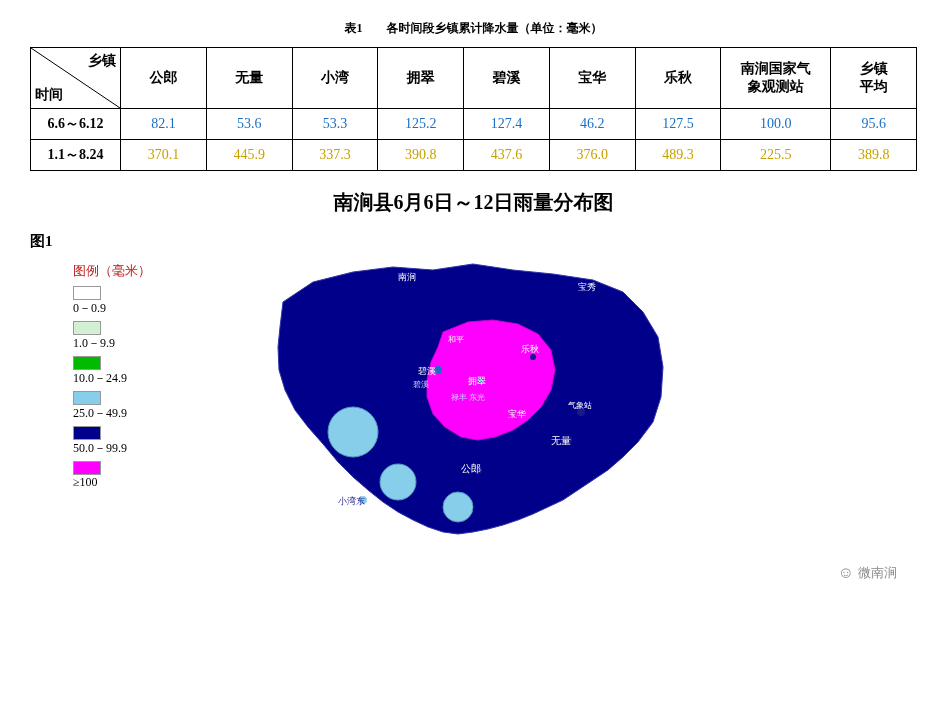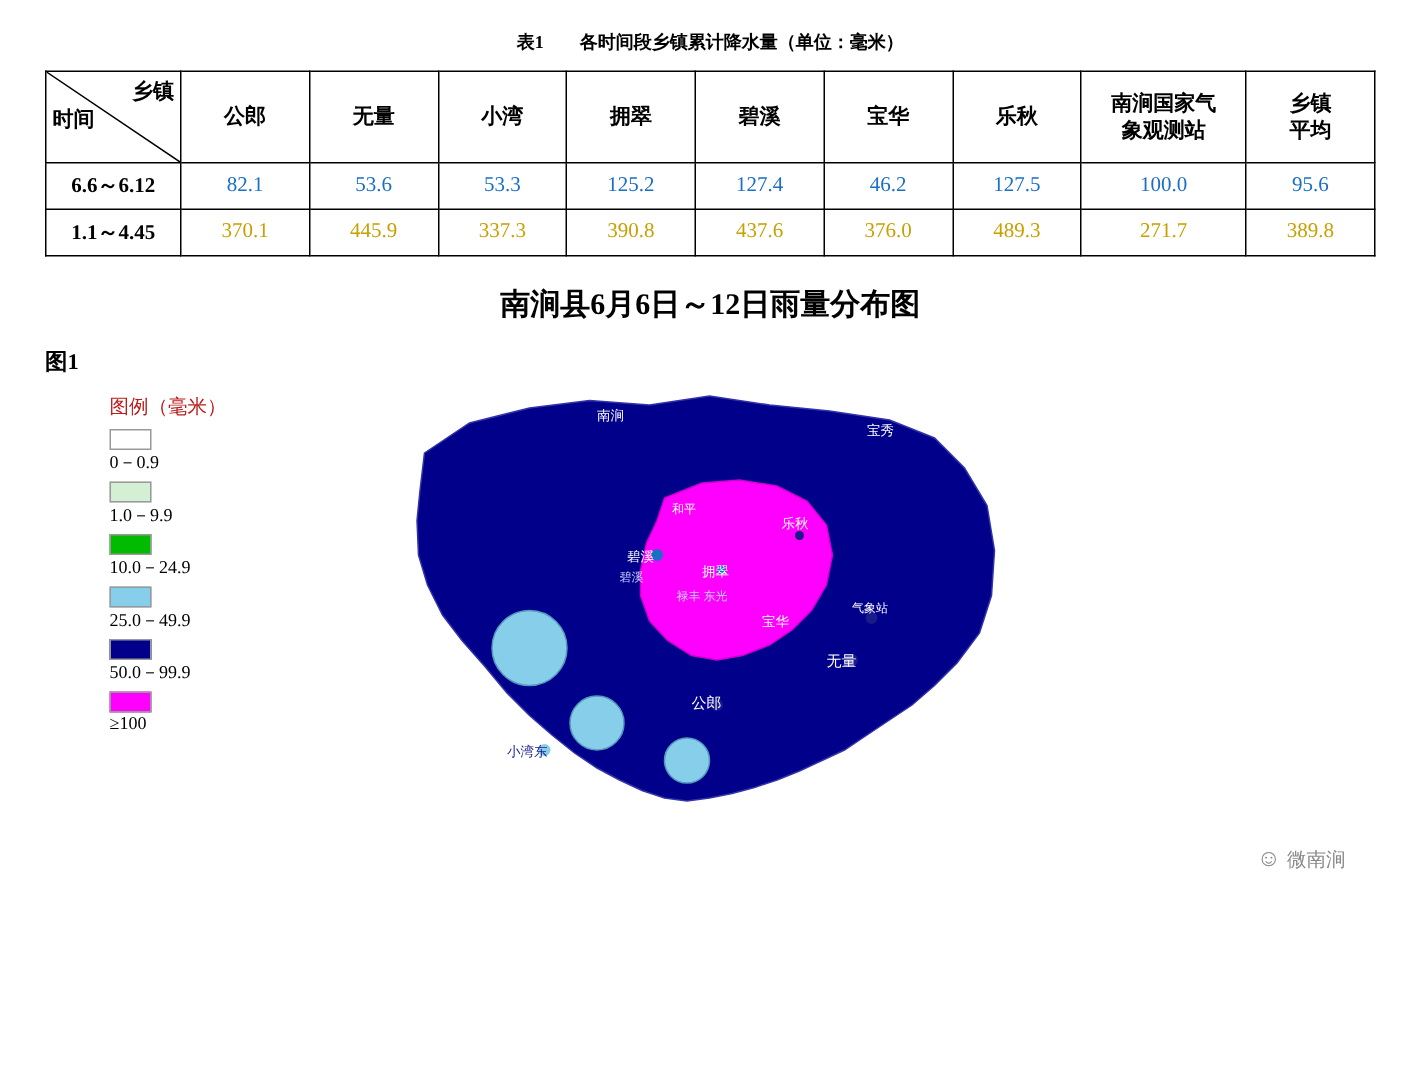--- a/index.html
+++ b/index.html
@@ -41,21 +41,21 @@
       height: 100%;
     }
     .header-cell-top {
       position: absolute;
       top: 4px;
       right: 4px;
       font-weight: bold;
     }
     .header-cell-bottom {
       position: absolute;
-      bottom: 19px;
+      bottom: 4px;
       left: 4px;
       font-weight: bold;
     }
     .diagonal-line {
       position: absolute;
       top: 0; left: 0;
       width: 100%;
       height: 100%;
     }
     .th-regular {
@@ -192,29 +192,29 @@
         <td>53.6</td>
         <td>53.3</td>
         <td>125.2</td>
         <td>127.4</td>
         <td>46.2</td>
         <td>127.5</td>
         <td>100.0</td>
         <td>95.6</td>
       </tr>
       <tr class="row-11-612">
-        <td class="row-label">1.1～4.45</td>
+        <td class="row-label">1.1～8.24</td>
         <td>370.1</td>
         <td>445.9</td>
         <td>337.3</td>
         <td>390.8</td>
         <td>437.6</td>
         <td>376.0</td>
         <td>489.3</td>
-        <td>271.7</td>
+        <td>225.5</td>
         <td>389.8</td>
       </tr>
     </tbody>
   </table>
 
   <div class="chart-title">南涧县6月6日～12日雨量分布图</div>
 
   <div class="chart-area">
     <div class="fig-label">图1</div>
 

